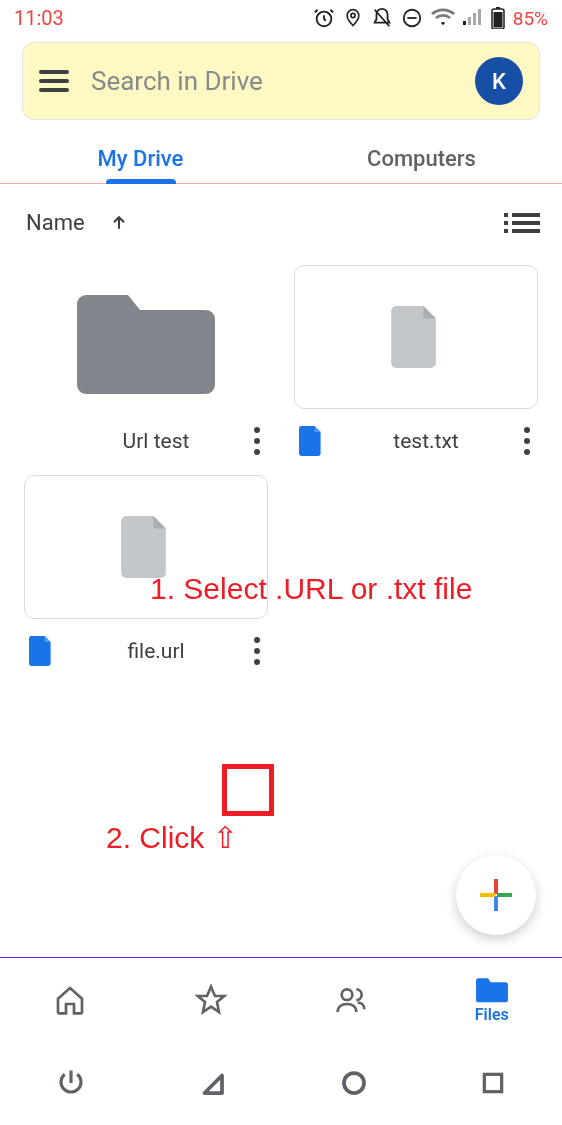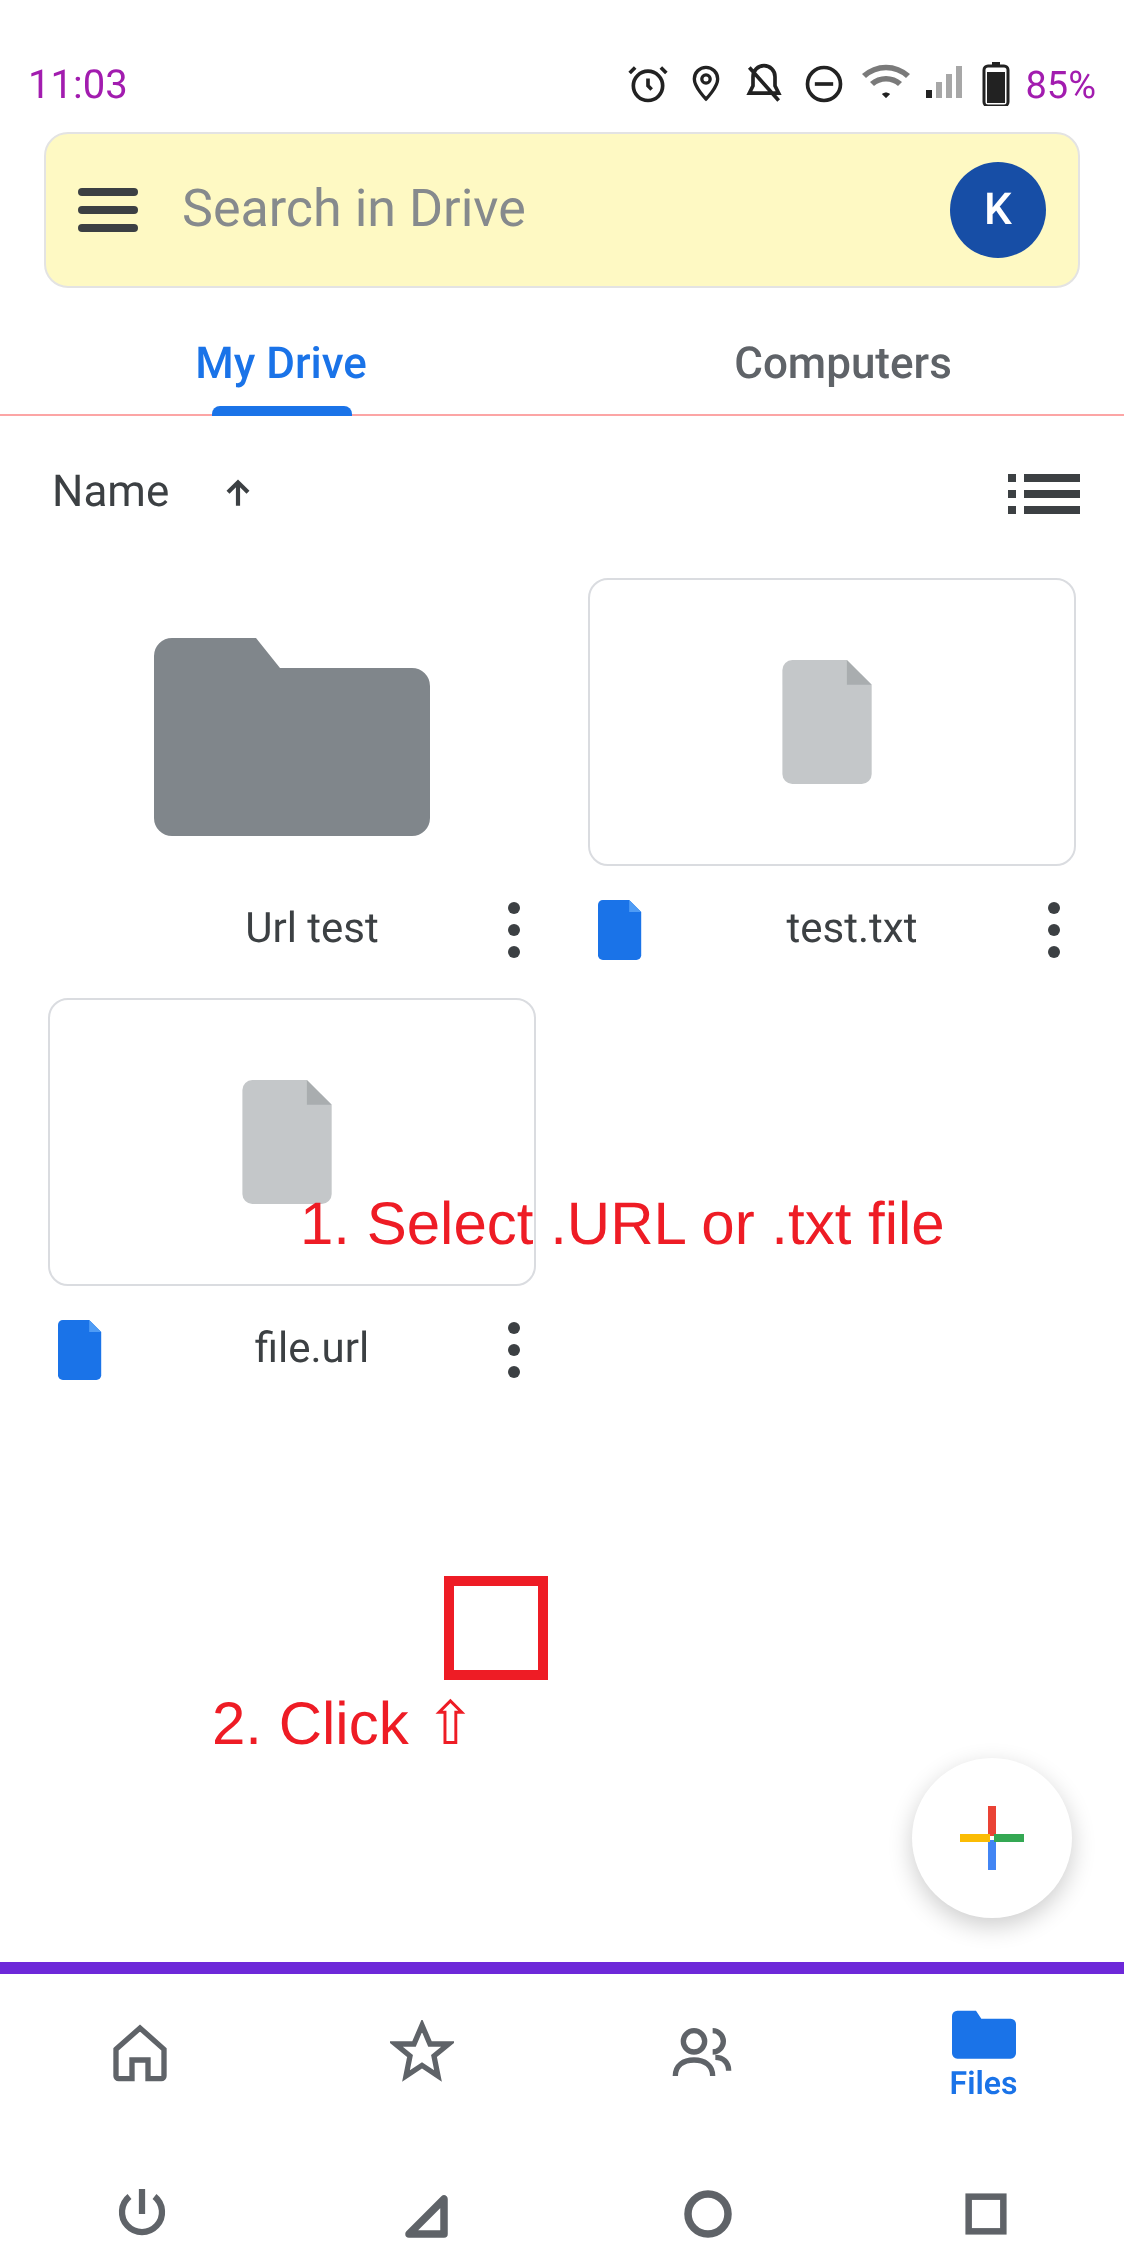--- a/index.html
+++ b/index.html
@@ -1,17 +1,17 @@
 <!DOCTYPE html>
 <html><head>
 <meta charset="utf-8">
 <style>
   * { box-sizing: border-box; margin: 0; padding: 0; }
   html, body { width: 562px; height: 1125px; font-family: -apple-system, Roboto, Arial, sans-serif; background: #fff; color: #3c4043; overflow: hidden; }
-  .status-bar { height: 36px; display: flex; align-items: center; justify-content: space-between; padding: 0 14px; font-size: 20px; color: #a21caf; margin-top: 24px; }
+  .status-bar { height: 36px; display: flex; align-items: center; justify-content: space-between; padding: 0 14px; font-size: 20px; color: #ef4444; }
   .status-right { display: flex; gap: 8px; }
   .status-right svg { display: block; }
   .search-bar { margin: 6px 22px 10px 22px; height: 78px; border: 1px solid #e3e3e3; border-radius: 12px; display: flex; align-items: center; padding: 0 16px; gap: 22px; background: #fef9c3; }
   .hamburger { width: 30px; height: 22px; display: flex; flex-direction: column; justify-content: space-between; }
   .hamburger div { height: 4px; background: #3c4043; border-radius: 2px; }
   .search-text { flex: 1; font-size: 26px; color: #868a8d; }
   .avatar { width: 48px; height: 48px; border-radius: 50%; background: #174ea6; color: #fff; display: flex; align-items: center; justify-content: center; font-size: 22px; font-weight: 500; }
   .tabs { display: flex; border-bottom: 1px solid #fca5a5; }
   .tab { flex: 1; text-align: center; padding: 16px 0 12px 0; font-size: 22px; font-weight: 500; position: relative; color: #5f6368; }
   .tab.active { color: #1a73e8; }
@@ -30,21 +30,21 @@
   .doc-icon-lg { width: 50px; height: 62px; }
   .doc-icon-sm { width: 24px; height: 30px; }
   .item-row { display: flex; align-items: center; padding: 14px 4px 6px 2px; gap: 10px; }
   .item-row .label { flex: 1; font-size: 21px; color: #3c4043; text-align: center; padding-left: 6px; }
   .item-row .left-icon { width: 30px; display: flex; justify-content: center; }
   .more-dots { display: flex; flex-direction: column; gap: 5px; padding: 4px; }
   .more-dots span { width: 6px; height: 6px; border-radius: 50%; background: #3c4043; }
   .annotation { position: absolute; color: #ee1c25; font-weight: 400; font-size: 30px; font-family: Arial, sans-serif; }
   .red-box { position: absolute; border: 5px solid #ee1c25; }
   .fab { position: absolute; right: 26px; bottom: 190px; width: 80px; height: 80px; border-radius: 50%; background: #fff; box-shadow: 0 4px 12px rgba(0,0,0,0.2); display: flex; align-items: center; justify-content: center; }
-  .bottom-nav { position: absolute; bottom: 84px; left: 0; right: 0; height: 84px; border-top: 6px solid #6d28d9; display: flex; align-items: center; justify-content: space-around; background:#fff;}
+  .bottom-nav { position: absolute; bottom: 84px; left: 0; right: 0; height: 84px; border-top: 1px solid #6d28d9; display: flex; align-items: center; justify-content: space-around; background:#fff;}
   .bn-item { display: flex; flex-direction: column; align-items: center; gap: 2px; color: #5f6368; font-size: 16px; width:25%; }
   .bn-item.active { color: #1a73e8; }
   .sys-nav { position: absolute; bottom: 0; left: 0; right: 0; height: 84px; display: flex; align-items: center; justify-content: space-around; }
   .root { position: relative; width: 562px; height: 1125px; }
 </style>
 </head>
 <body>
 <div class="root">
 
 <div class="status-bar">

